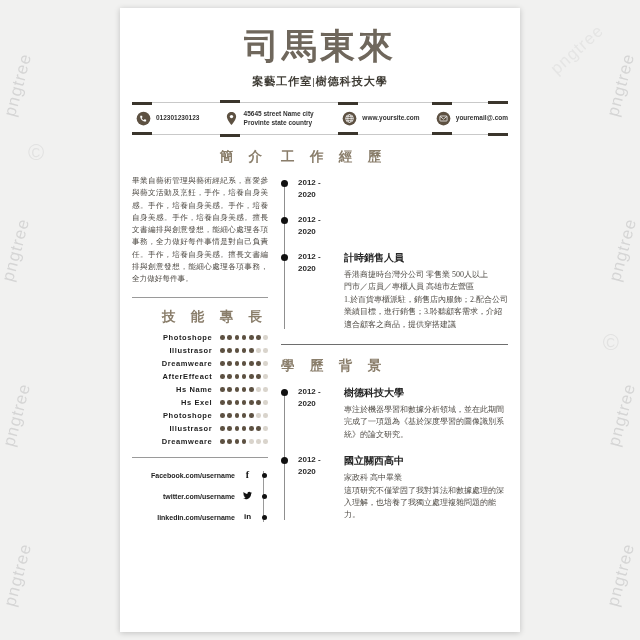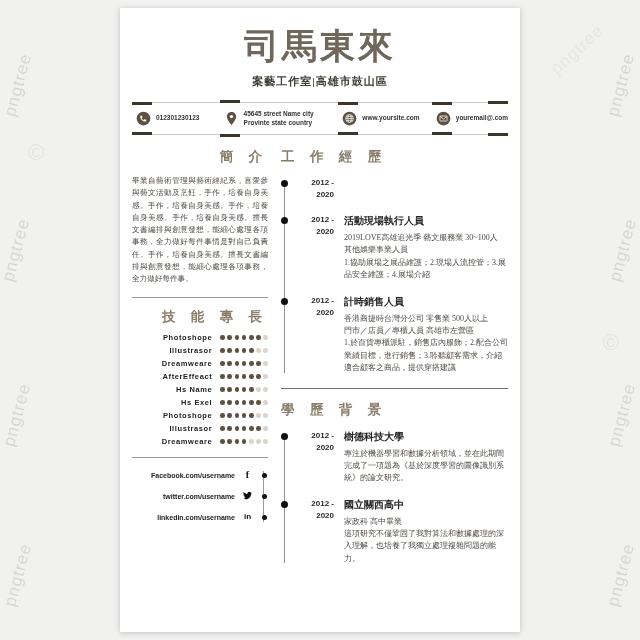--- a/index.html
+++ b/index.html
@@ -122,21 +122,21 @@
   .timeline { position:relative; margin-top:11px; }
   .tl-line { position:absolute; left:3px; top:5px; bottom:2px; width:1px; background:#8f8f8f; }
   .entry { position:relative; display:flex; margin-bottom:13px; }
   .bullet {
     position:absolute; left:0; top:3px; width:7px; height:7px;
     border-radius:50%; background:#101010;
   }
   .period {
     margin-left:17px; width:36px; flex:0 0 36px;
     font-family:"Liberation Sans","DejaVu Sans",sans-serif;
-    font-size:8px; font-weight:bold; color:#2a2a2a; line-height:1.5;text-align:right;
+    font-size:8px; font-weight:bold; color:#2a2a2a; line-height:1.5;
   }
   .e-body { flex:1; margin-left:10px; }
   .role {
     font-size:10px; font-weight:bold; color:#262626; margin-bottom:4px;
   }
   .meta, .desc { font-size:8px; line-height:1.55; color:#4f4b45; }
   .rcol .divider { border:none; border-top:1px solid #6e6e6e; margin:2px 0 12px; }
   .edu-head { margin-bottom:0; }
 </style>
 </head>
@@ -156,21 +156,21 @@
 <div class="wm diag" style="left:150px; top:555px;">pngtree</div>
 <div class="wm cc" style="left:28px; top:140px;">©</div>
 <div class="wm cc" style="left:400px; top:88px;">©</div>
 <div class="wm cc" style="left:232px; top:430px;">©</div>
 <div class="wm cc" style="right:20px; top:330px;">©</div>
 
 <div class="page">
 
   <div class="head">
     <div class="name">司馬東來</div>
-    <div class="subtitle">案藝工作室|高雄市鼓山區</div>
+    <div class="subtitle">案藝工作室|樹德科技大學</div>
   </div>
 
   <div class="contact">
     <div class="c-cell w1">
       <svg class="c-icon" viewBox="0 0 24 24">
         <circle cx="12" cy="12" r="11" fill="#5d5142"></circle>
         <path fill="#fff" transform="translate(5.1,5.1) scale(0.58)" d="M6.6 10.8c1.3 2.5 3.1 4.3 5.6 5.6l1.9-1.9c.3-.3.7-.4 1-.2 1 .3 2 .5 3.1.5.6 0 1 .4 1 1v3.4c0 .6-.4 1-1 1C9.9 21.2 2.8 14.1 2.8 5c0-.6.5-1 1-1h3.5c.6 0 1 .4 1 1 0 1.1.2 2.1.5 3.1.1.3 0 .7-.2 1l-2 1.7z"></path>
       </svg>
       <div class="c-text">012301230123</div>
     </div>
@@ -364,26 +364,20 @@
             <div>2020</div>
           </div>
         </div>
 
         <div class="entry">
           <span class="bullet"></span>
           <div class="period">
             <div>2012 -</div>
             <div>2020</div>
           </div>
-          <div class="e-body">
-            <div class="role">活動現場執行人員</div>
-            <div class="meta">2019LOVE高雄追光季 藝文服務業 30~100人</div>
-            <div class="meta">其他娛樂事業人員</div>
-            <div class="desc">1.協助展場之展品維護；2.現場人流控管；3.展品安全維護；4.展場介紹</div>
-          </div>
         </div>
 
         <div class="entry">
           <span class="bullet"></span>
           <div class="period">
             <div>2012 -</div>
             <div>2020</div>
           </div>
           <div class="e-body">
             <div class="role">計時銷售人員</div>

